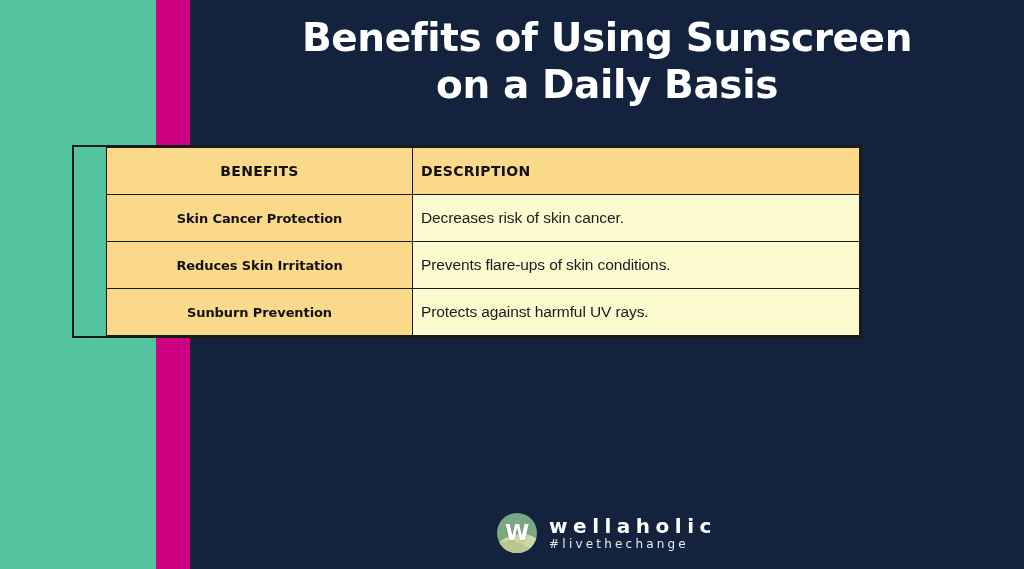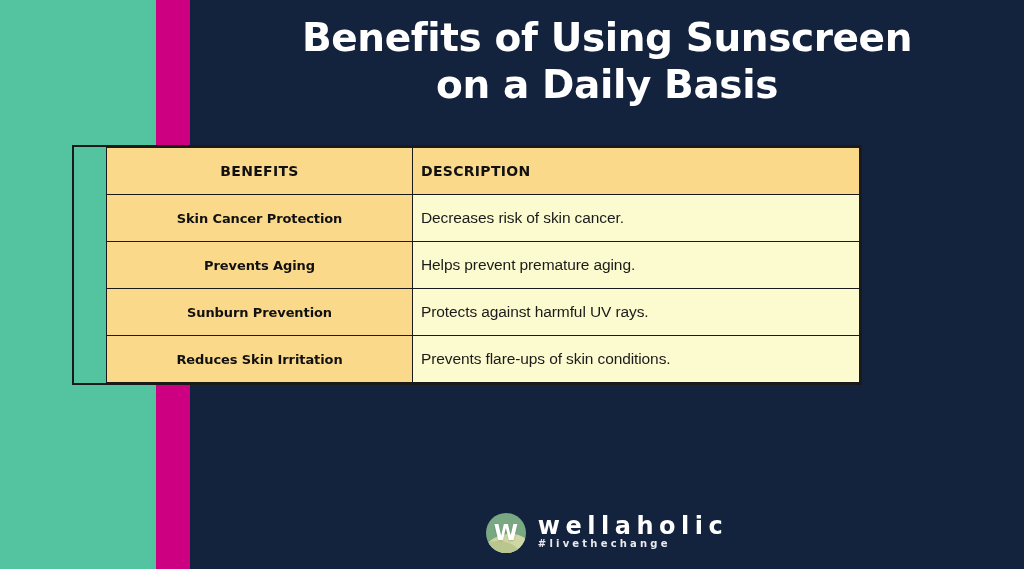--- a/index.html
+++ b/index.html
@@ -179,29 +179,29 @@
     font-weight: bold;
     font-size: 22px;
     line-height: 1;
     text-shadow: 0 1px 2px rgba(0,0,0,0.18);
   }
   .logo-text { display: flex; flex-direction: column; align-items: flex-start; }
   .brand-name {
     color: #ffffff;
     font-family: "DejaVu Sans", sans-serif;
     font-weight: bold;
-    font-size: 24px;
+    font-size: 20px;
     letter-spacing: 5.5px;
     line-height: 22px;
   }
   .brand-tag {
     color: #e8eaef;
     font-family: "DejaVu Sans", sans-serif;
-    font-weight: bold;
-    font-size: 10px;
+    font-weight: normal;
+    font-size: 12px;
     letter-spacing: 3.2px;
     line-height: 14px;
   }
 </style>
 </head>
 <body>
 
 <div class="canvas">
 
   <div class="band-teal"></div>
@@ -220,30 +220,26 @@
           <th class="col-benefit">BENEFITS</th>
           <th class="col-desc">DESCRIPTION</th>
         </tr>
       </thead>
       <tbody>
         <tr>
           <td class="col-benefit">Skin Cancer Protection</td>
           <td class="col-desc">Decreases risk of skin cancer.</td>
         </tr>
         <tr>
-          <td class="col-benefit">Prevents Aging</td>
-          <td class="col-desc">Helps prevent premature aging.</td>
+          <td class="col-benefit">Reduces Skin Irritation</td>
+          <td class="col-desc">Prevents flare-ups of skin conditions.</td>
         </tr>
         <tr>
           <td class="col-benefit">Sunburn Prevention</td>
           <td class="col-desc">Protects against harmful UV rays.</td>
-        </tr>
-        <tr>
-          <td class="col-benefit">Reduces Skin Irritation</td>
-          <td class="col-desc">Prevents flare-ups of skin conditions.</td>
         </tr>
       </tbody>
     </table>
   </div>
 
   <div class="footer">
     <div class="logo-group">
       <div class="logo-mark">
         <div class="logo-hill"></div>
         <div class="logo-hill-2"></div>

